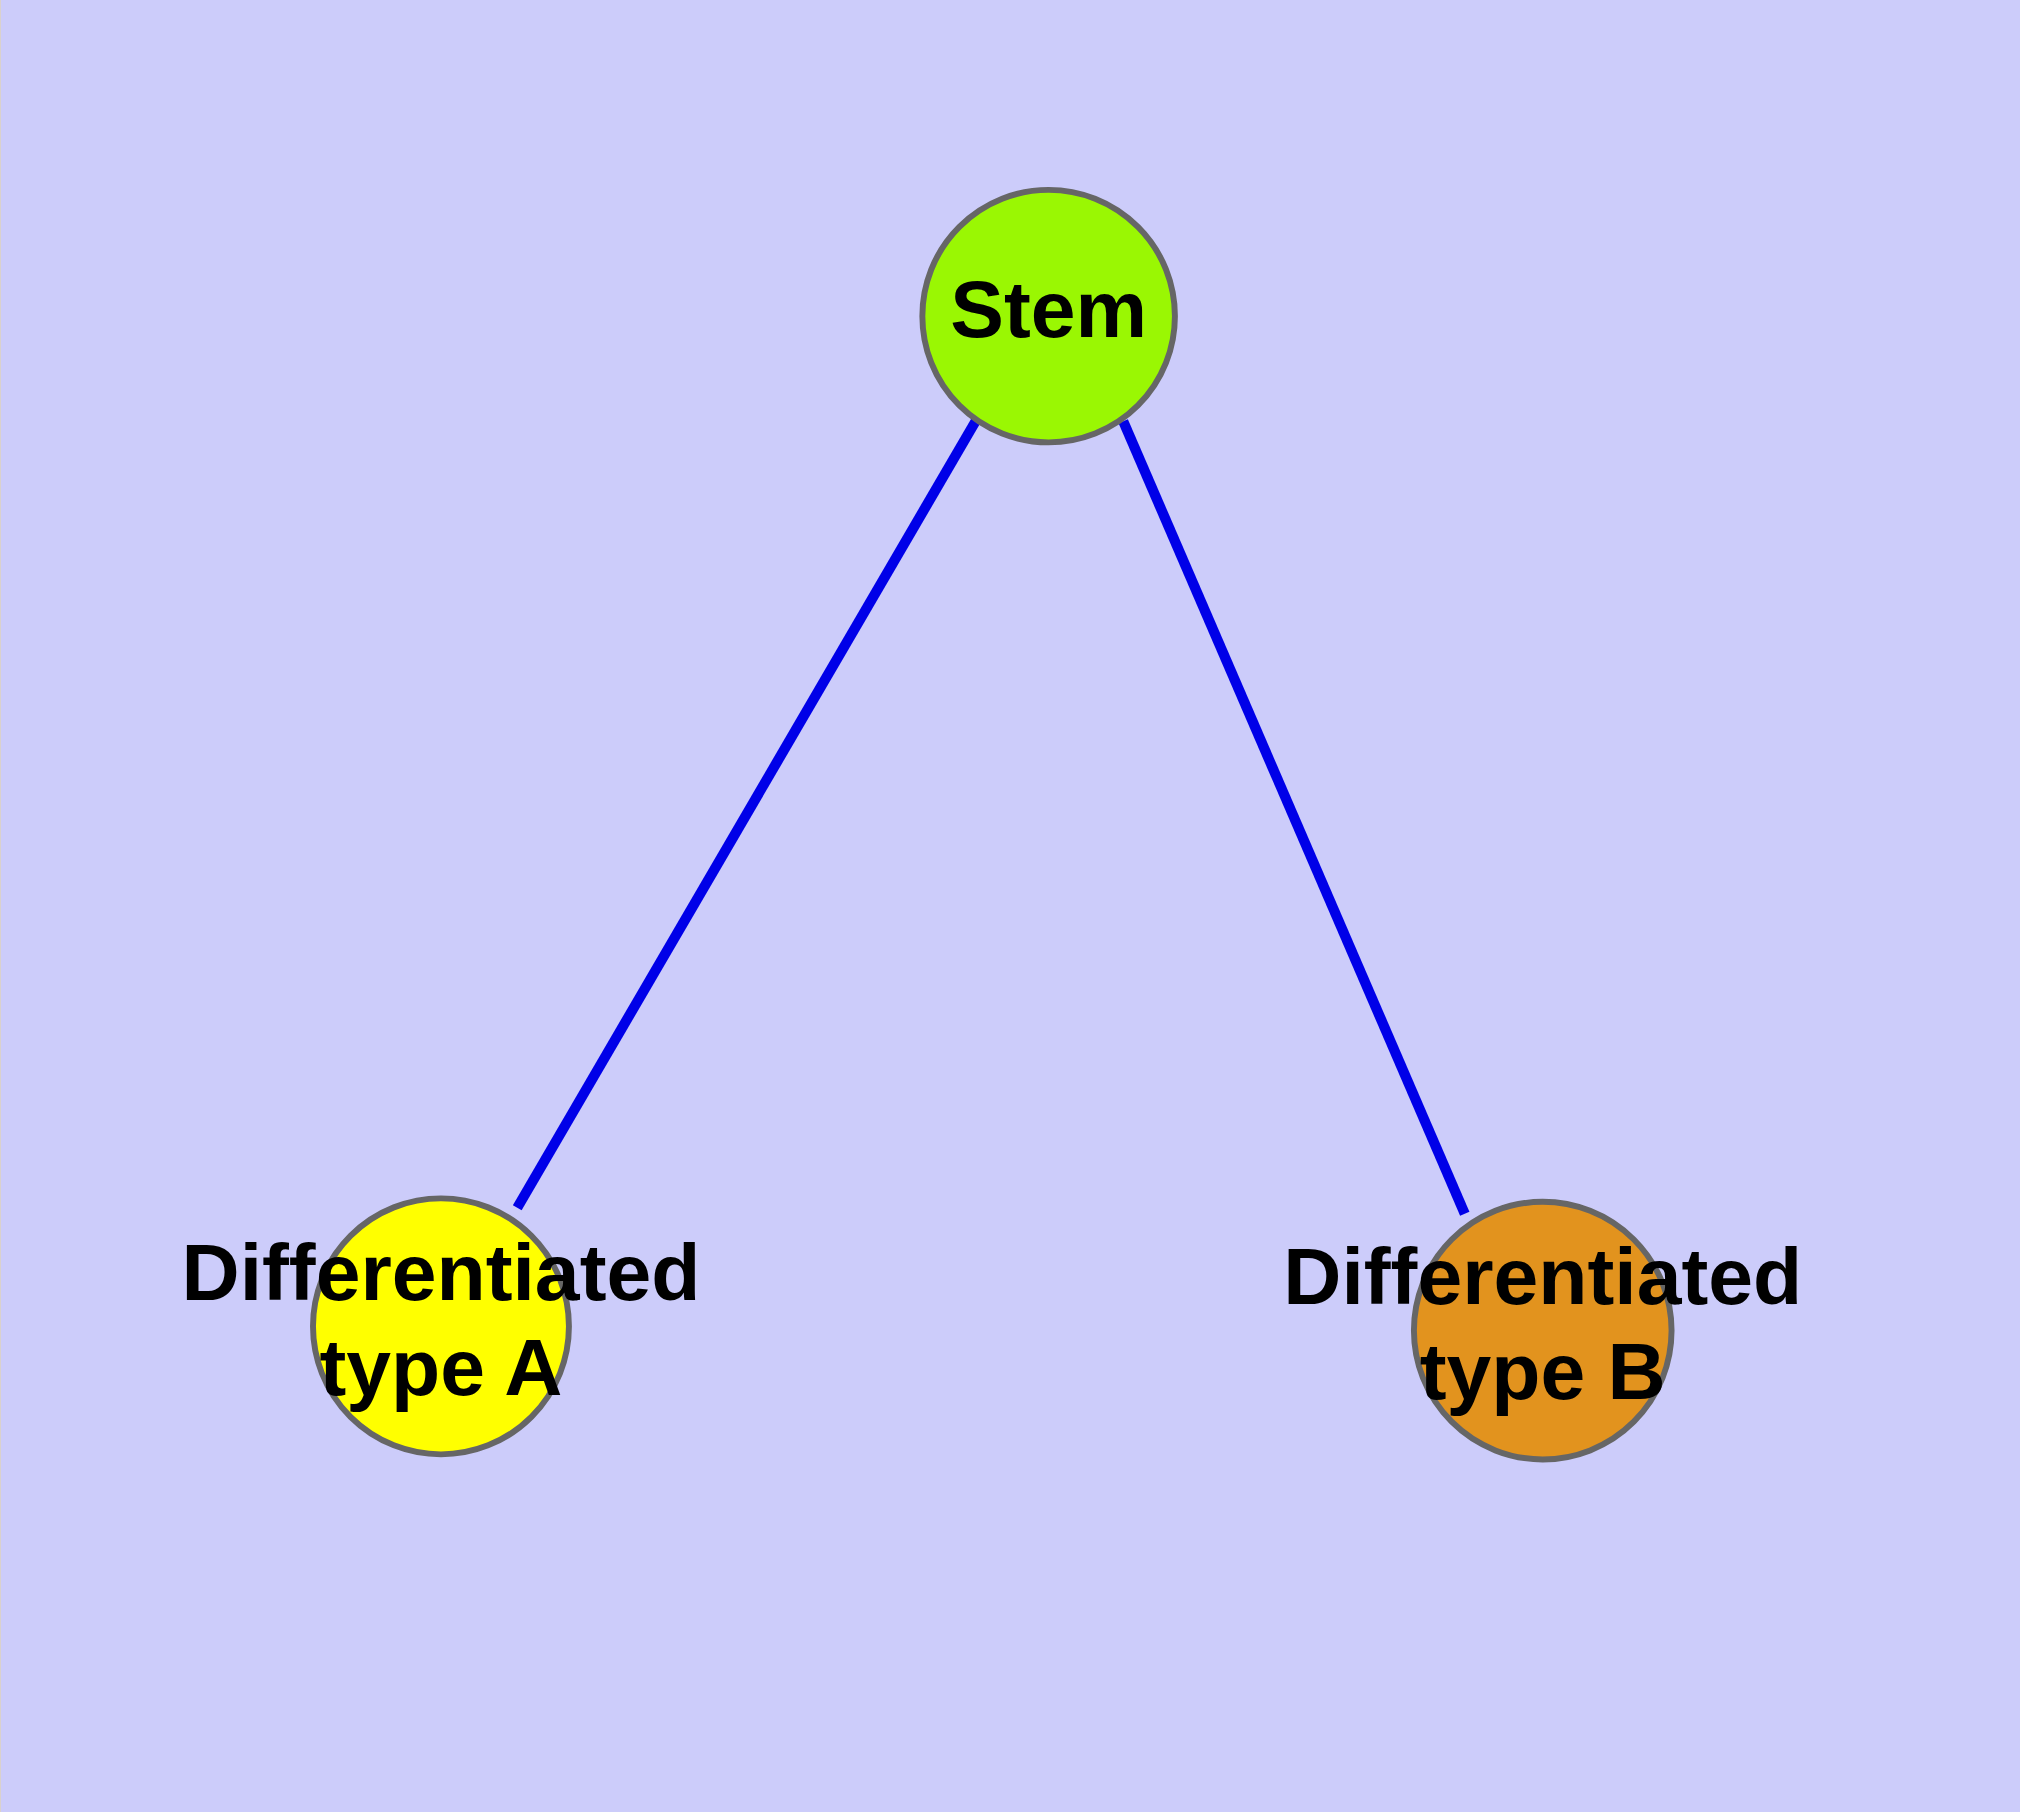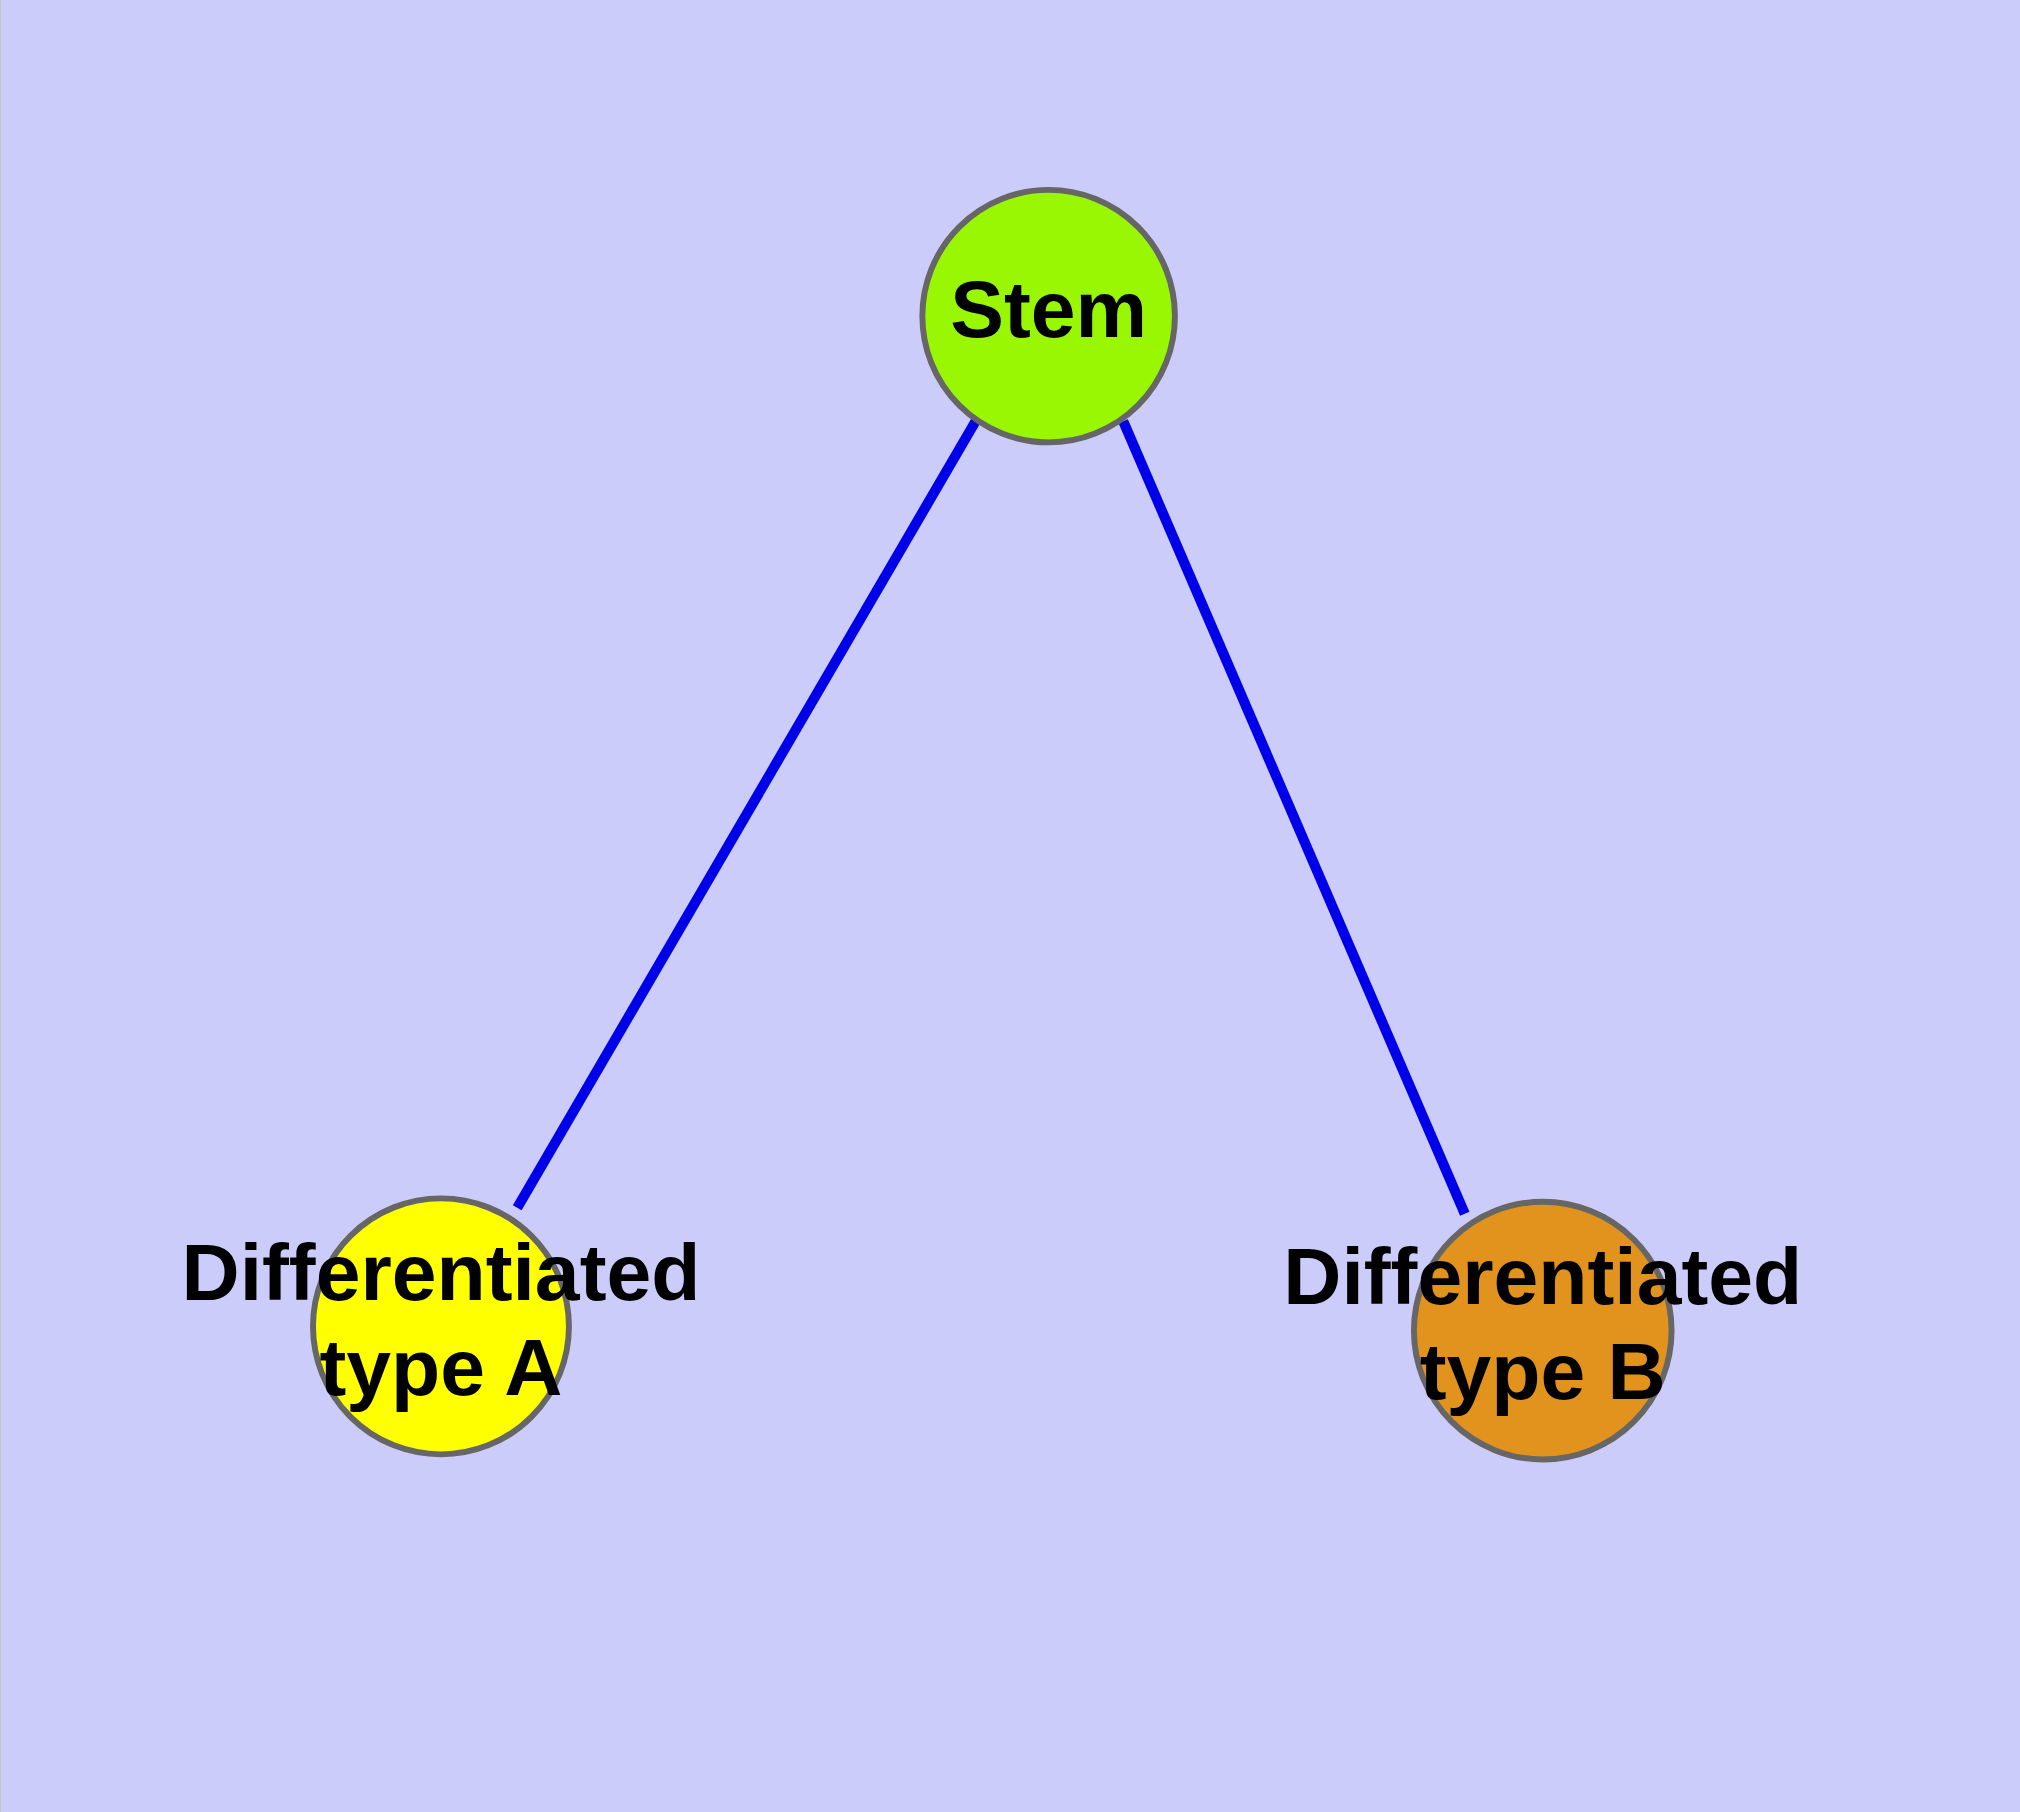--- a/index.html
+++ b/index.html
@@ -5,21 +5,21 @@
 <style>
   html, body {
     margin: 0;
     padding: 0;
     background: #ccccfa;
   }
   #canvas {
     position: relative;
     width: 2021px;
     height: 1812px;
-    background: #84cc16;
+    background: #fde047;
     overflow: hidden;
     font-family: "Liberation Sans", "DejaVu Sans", sans-serif;
   }
   #graph-svg {
     position: absolute;
     left: 0;
     top: 0;
     width: 2021px;
     height: 1812px;
   }

